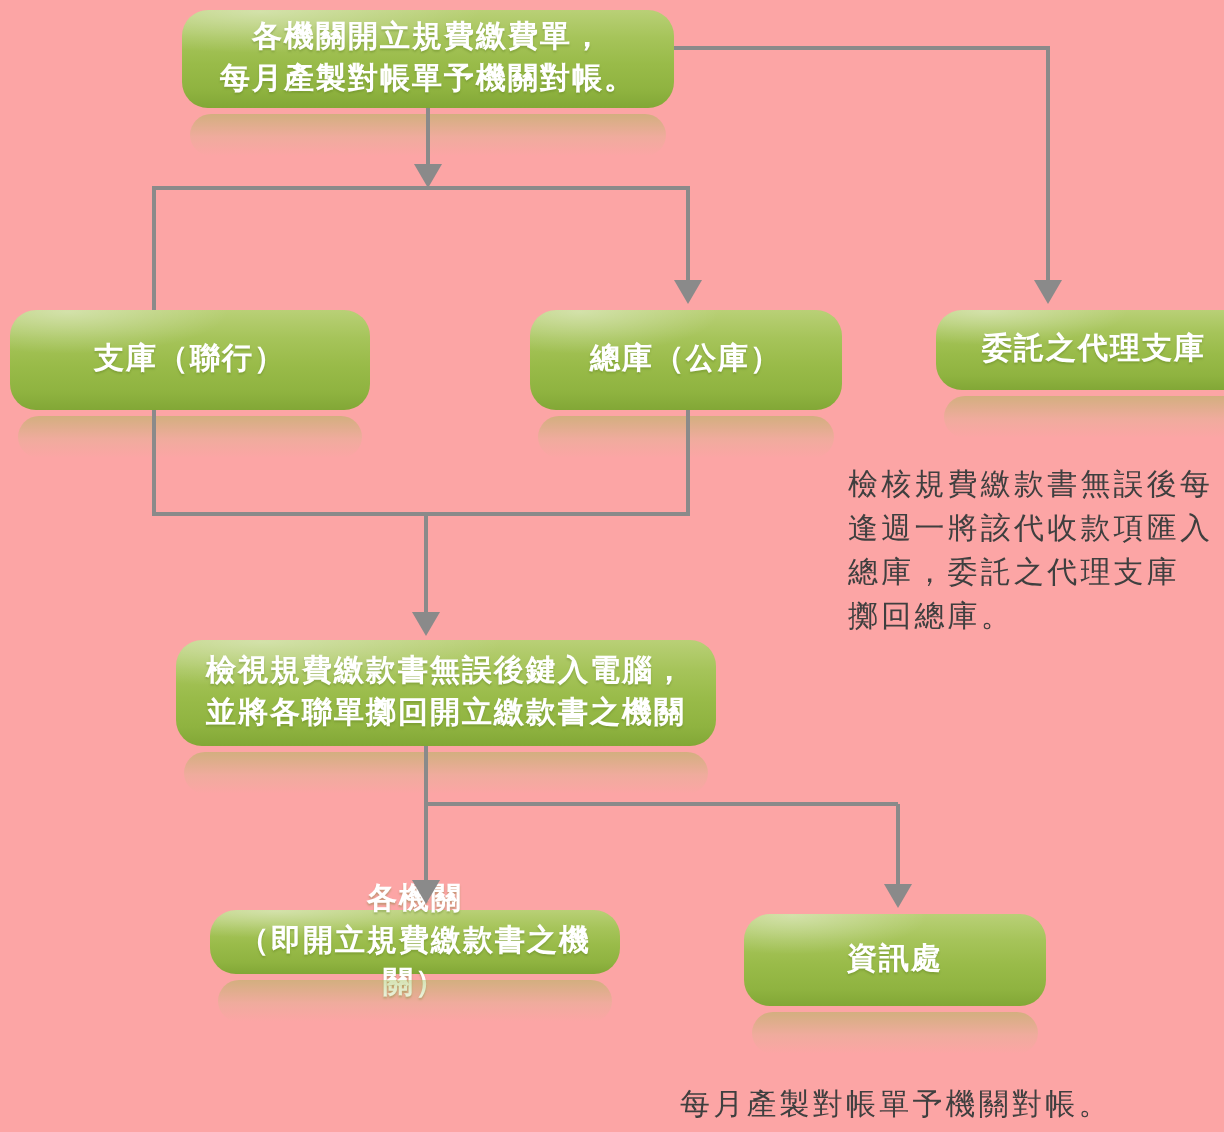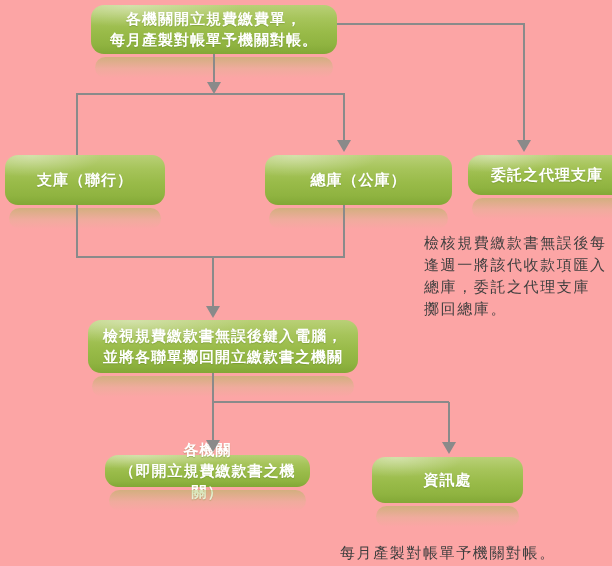--- a/index.html
+++ b/index.html
@@ -20,22 +20,22 @@
       linear-gradient(to bottom, #b9d077 0%, #a6c45a 28%, #99bb49 55%, #8fb340 82%, #82a736 100%);
     text-shadow:0 1px 1px rgba(90,120,30,0.35);
   }
   
   .node::after {
     content:""; position:absolute; left:4px; right:4px; top:100%; margin-top:3px;
     height:21px; border-radius:11px;
     background:linear-gradient(to bottom, rgba(154,188,75,0.42), rgba(176,204,116,0.16) 55%, rgba(255,255,255,0));
   }
   #node-start    { left:91px;  top:5px;   width:246px; height:49px; }
-  #node-sub      { left:5px;   top:155px; width:160px; height:50px; }
-  #node-main     { left:265px; top:155px; width:187px; height:50px;align-items:center; }
+  #node-sub      { left:5px;   top:155px; width:180px; height:50px; }
+  #node-main     { left:265px; top:155px; width:156px; height:50px;align-items:center; }
   #node-agent    { left:468px; top:155px; width:158px; height:40px; }
   #node-verify   { left:88px;  top:320px; width:270px; height:53px; }
   #node-agencies { left:105px; top:455px; width:205px; height:32px; }
   #node-info     { left:372px; top:457px; width:151px; height:46px;align-items:center; }
 
   
   #connectors { position:absolute; left:0; top:0; z-index:5; }
   #connectors path { stroke:#8a8a8a; stroke-width:2; fill:none; }
   #connectors polygon { fill:#8a8a8a; }
 

